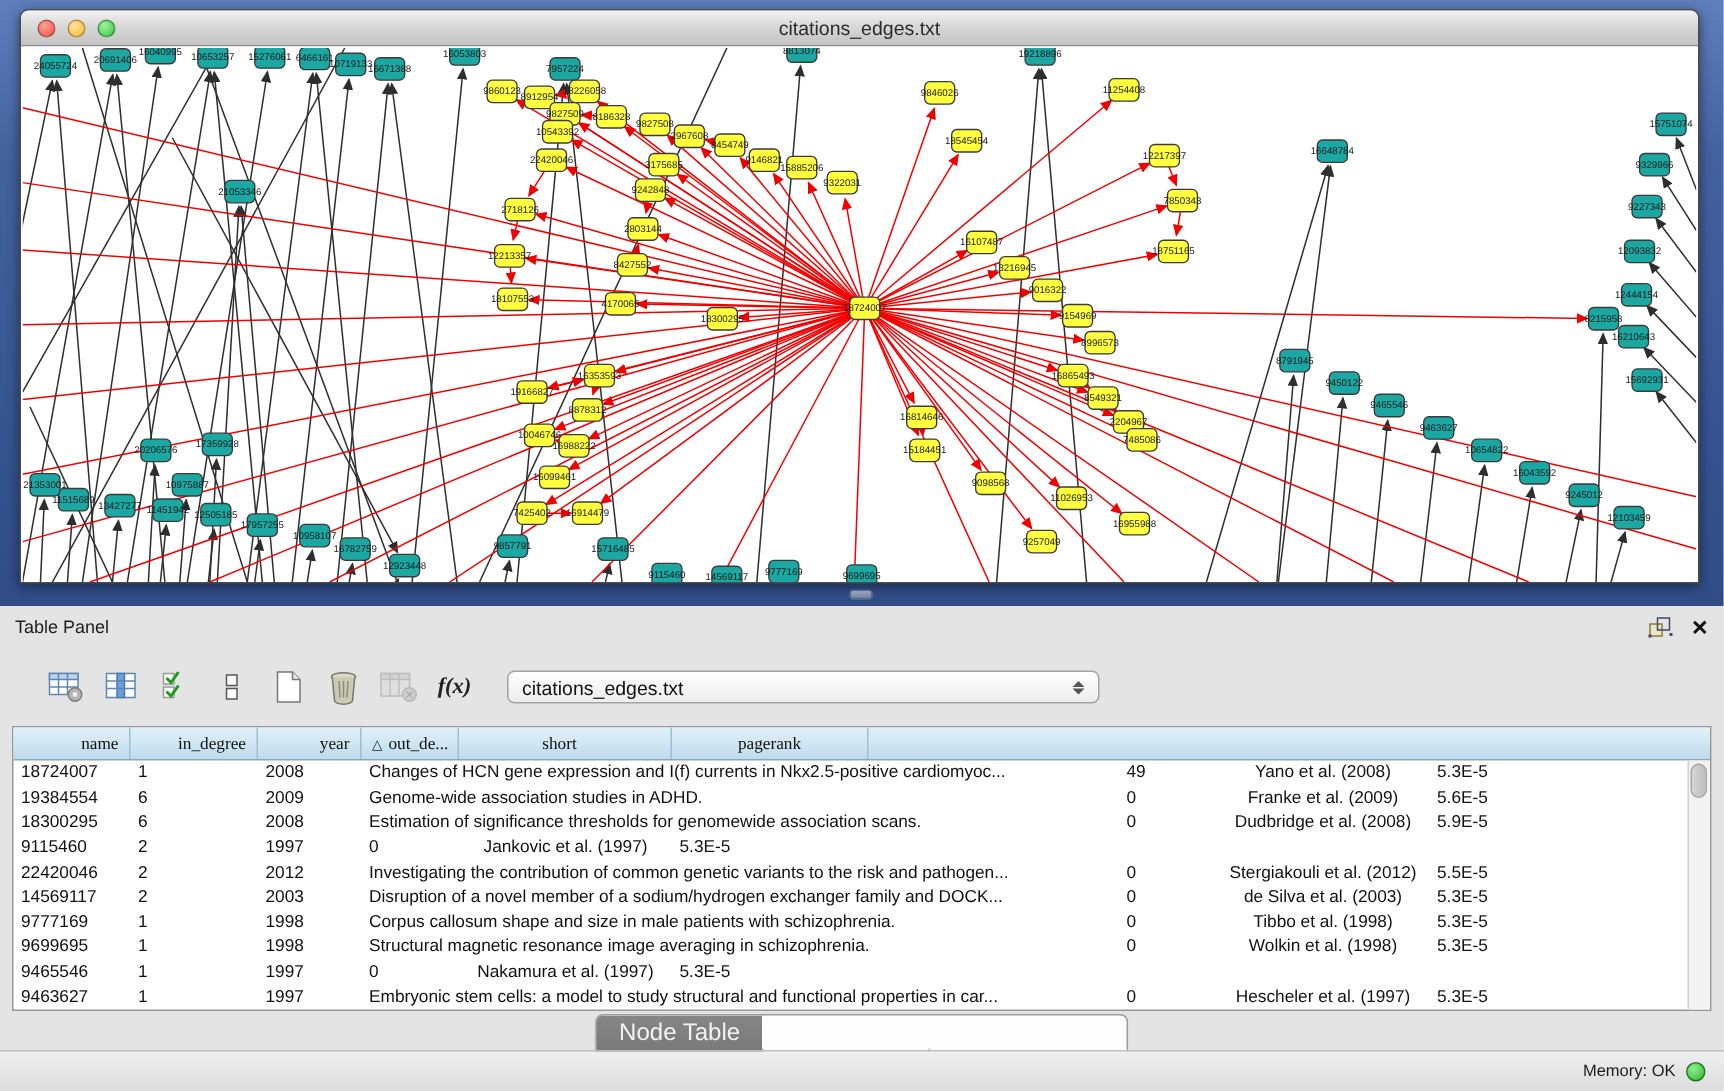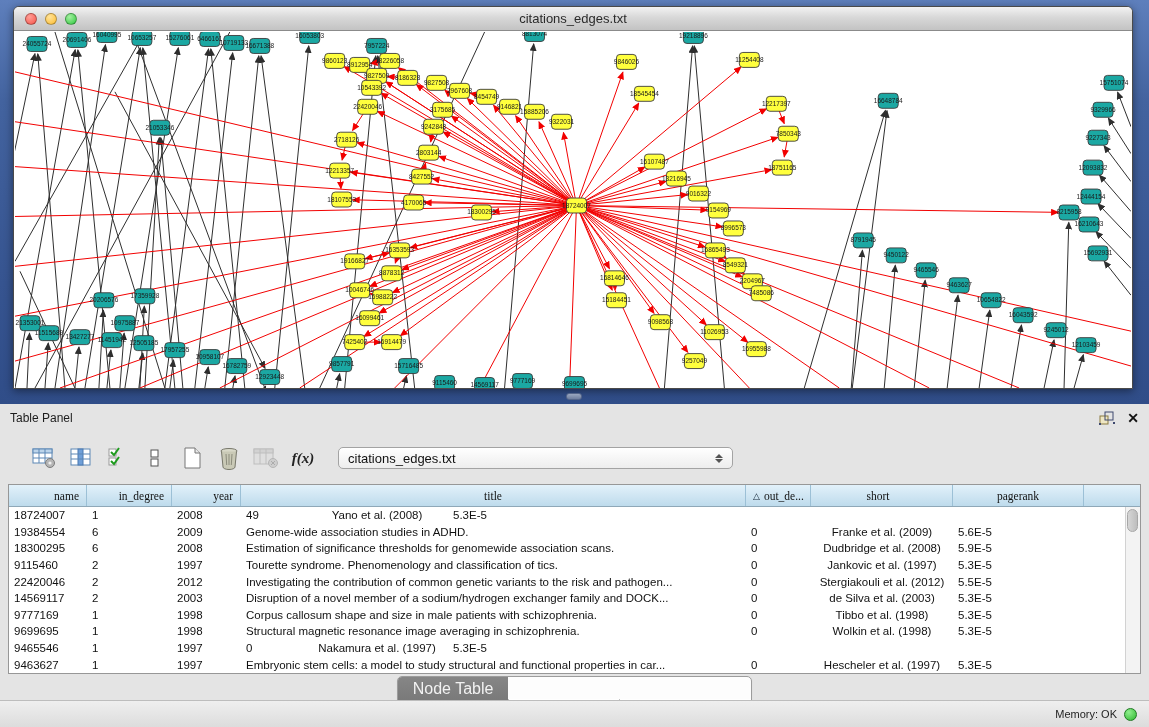--- a/index.html
+++ b/index.html
@@ -737,30 +737,30 @@
           <i class="down"></i>
         </span>
     </div>
   </div>
 
   <div class="table-box">
     <div class="thead" id="thead">
         <div class="hcell c0 ha-r">name</div>
         <div class="hcell c1 ha-r">in_degree</div>
         <div class="hcell c2 ha-r">year</div>
-        <div class="hcell c3 ha-c">title</div>
         <div class="hcell c4 ha-l"><span class="sort-tri">△</span>out_de...</div>
         <div class="hcell c5 ha-c">short</div>
         <div class="hcell c6 ha-c">pagerank</div>
       </div>
     <div class="tbody" id="tbody">
         <div class="trow">
           <div class="tcell c0">18724007</div>
           <div class="tcell c1">1</div>
           <div class="tcell c2">2008</div>
+          <div class="tcell c3">Changes of HCN gene expression and I(f) currents in Nkx2.5-positive cardiomyoc...</div>
           <div class="tcell c4">49</div>
           <div class="tcell c5">Yano et al. (2008)</div>
           <div class="tcell c6">5.3E-5</div>
         </div>
         <div class="trow">
           <div class="tcell c0">19384554</div>
           <div class="tcell c1">6</div>
           <div class="tcell c2">2009</div>
           <div class="tcell c3">Genome-wide association studies in ADHD.</div>
           <div class="tcell c4">0</div>
@@ -773,21 +773,20 @@
           <div class="tcell c2">2008</div>
           <div class="tcell c3">Estimation of significance thresholds for genomewide association scans.</div>
           <div class="tcell c4">0</div>
           <div class="tcell c5">Dudbridge et al. (2008)</div>
           <div class="tcell c6">5.9E-5</div>
         </div>
         <div class="trow">
           <div class="tcell c0">9115460</div>
           <div class="tcell c1">2</div>
           <div class="tcell c2">1997</div>
-          <div class="tcell c3">Tourette syndrome. Phenomenology and classification of tics.</div>
           <div class="tcell c4">0</div>
           <div class="tcell c5">Jankovic et al. (1997)</div>
           <div class="tcell c6">5.3E-5</div>
         </div>
         <div class="trow">
           <div class="tcell c0">22420046</div>
           <div class="tcell c1">2</div>
           <div class="tcell c2">2012</div>
           <div class="tcell c3">Investigating the contribution of common genetic variants to the risk and pathogen...</div>
           <div class="tcell c4">0</div>

